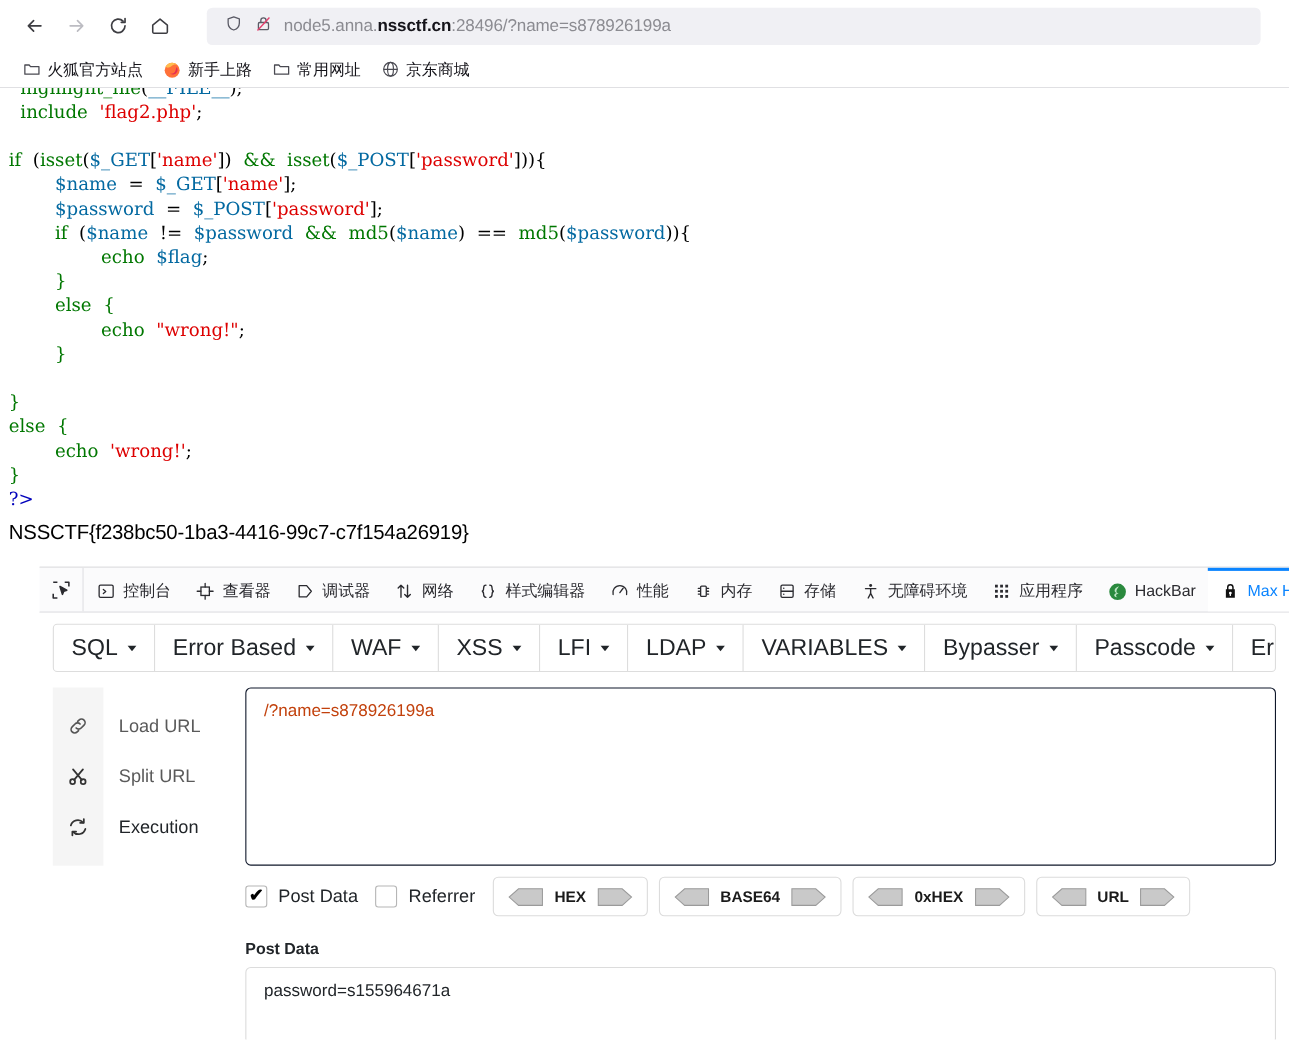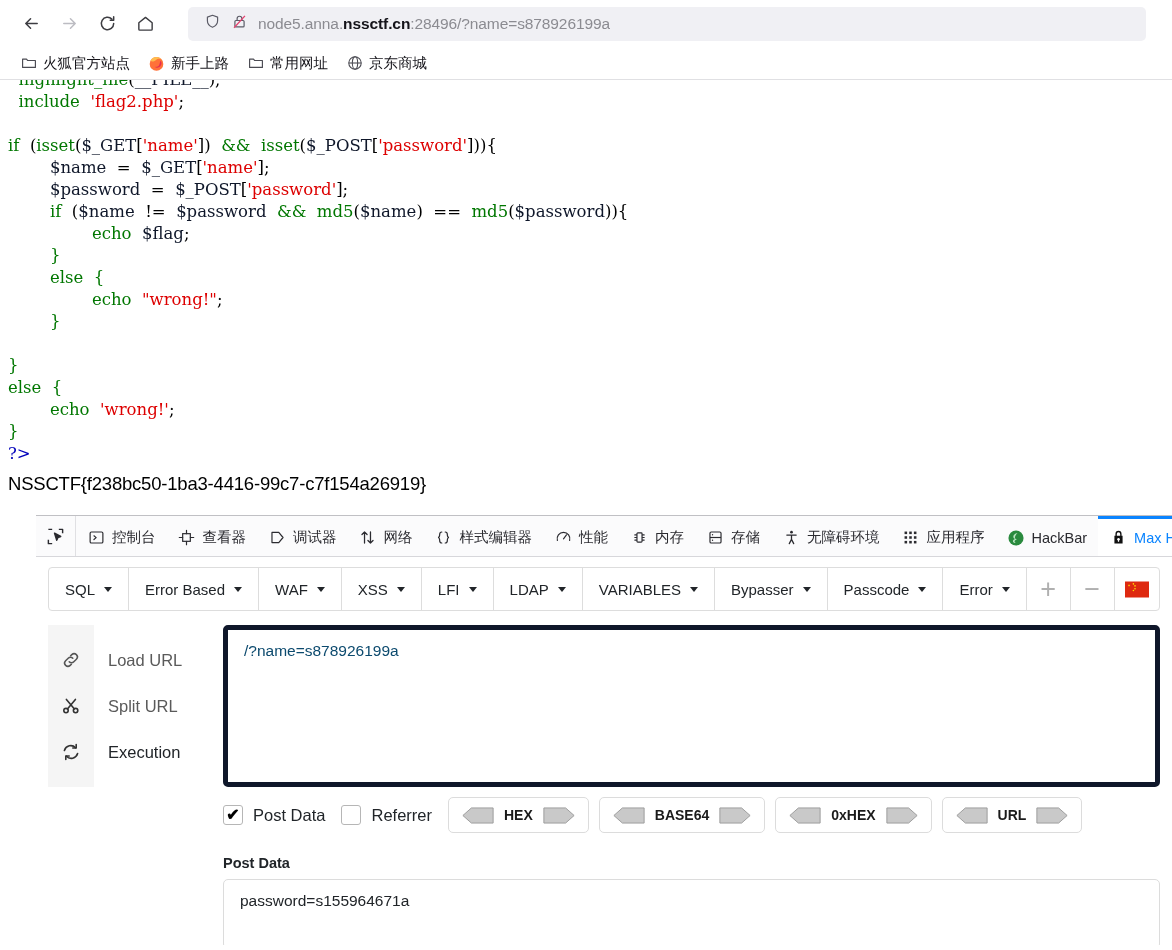--- a/index.html
+++ b/index.html
@@ -83,21 +83,21 @@
   pre.code {
     margin: 0;
     font-family: "DejaVu Serif", "Liberation Serif", serif;
     font-size: 16.5px;
     line-height: 22px;
     color: #000000;
     white-space: pre;
     margin-top: -11px;
   }
   pre.code .kw   { color: #007700; }
-  pre.code .var  { color: #0f172a; }
+  pre.code .var  { color: #0369a1; }
   pre.code .str  { color: #DD0000; }
   pre.code .pun  { color: #000000; }
   pre.code .tag  { color: #0000BB; }
   .flag-line {
     font-family: "Liberation Sans", sans-serif;
     font-size: 18.5px;
     color: #000000;
     margin-top: 8px;
     letter-spacing: -0.2px;
   }
@@ -153,21 +153,21 @@
     margin: 10px 12px 0 12px;
     border: 1px solid #dddddd;
     border-radius: 4px;
     height: 44px;
     background: #ffffff;
     overflow: hidden;
   }
   .hb-menu {
     display: flex; align-items: center; gap: 9px;
     padding: 0 16px;
-    font-size: 15px;
+    font-size: 21px;
     color: #212529;
     border-right: 1px solid #dddddd;
     white-space: nowrap;
   }
   .caret {
     width: 0; height: 0;
     border-left: 4.5px solid transparent;
     border-right: 4.5px solid transparent;
     border-top: 5.5px solid #212529;
   }
@@ -200,25 +200,25 @@
     padding: 12px 0 12px 14px;
     flex: none;
   }
   .hb-label {
     height: 46px; display: flex; align-items: center;
     font-size: 16.5px; color: #5a5a5a;
   }
   .hb-label.dark { color: #212529; }
   .hb-urlbox {
     flex: 1;
-    border: 5px solid #0f172a;
+    border: 1px solid #0f172a;
     border-radius: 5px;
     padding: 12px 16px;
     font-size: 15.5px;
-    color: #0c4a6e;
+    color: #c2410c;
     min-height: 154px;
   }
 
   
   .hb-optrow {
     display: flex;
     align-items: center;
     margin: 10px 12px 0 187px;
     gap: 10px;
   }

